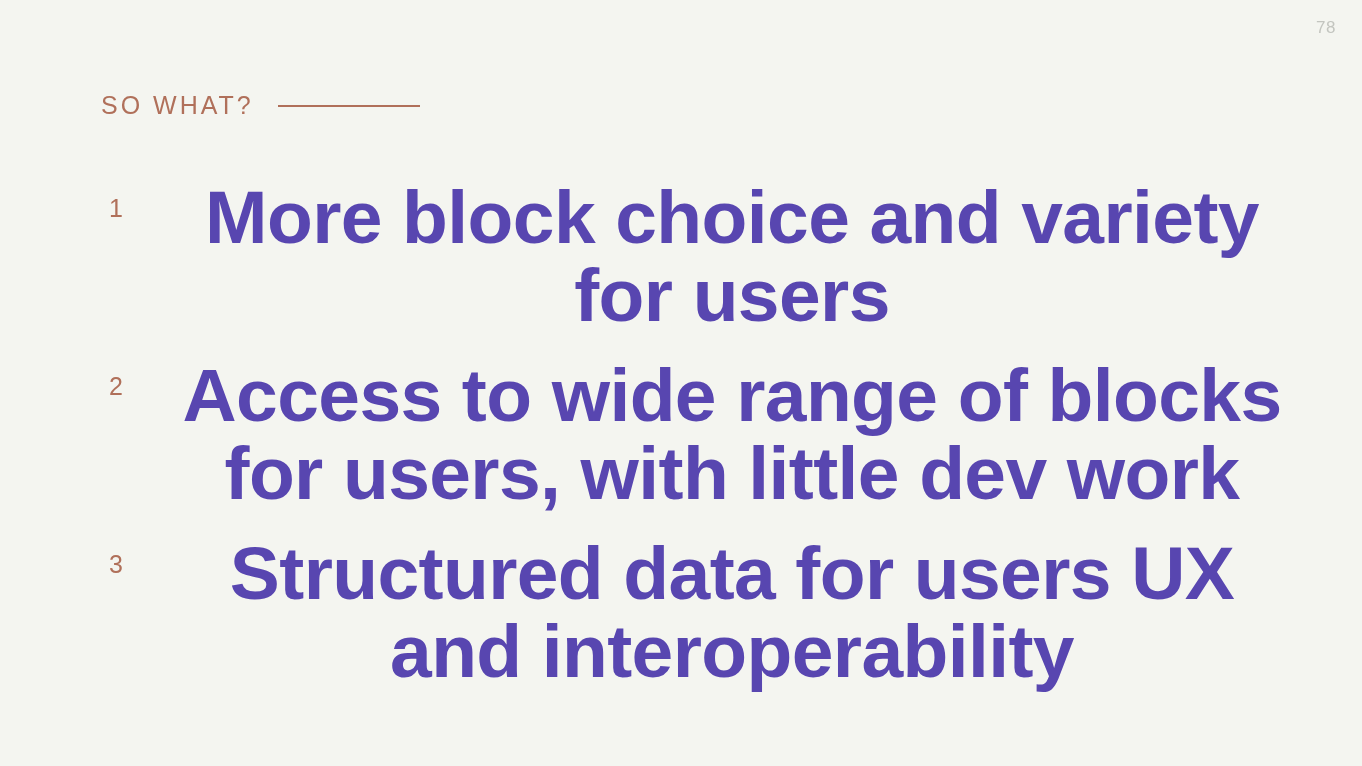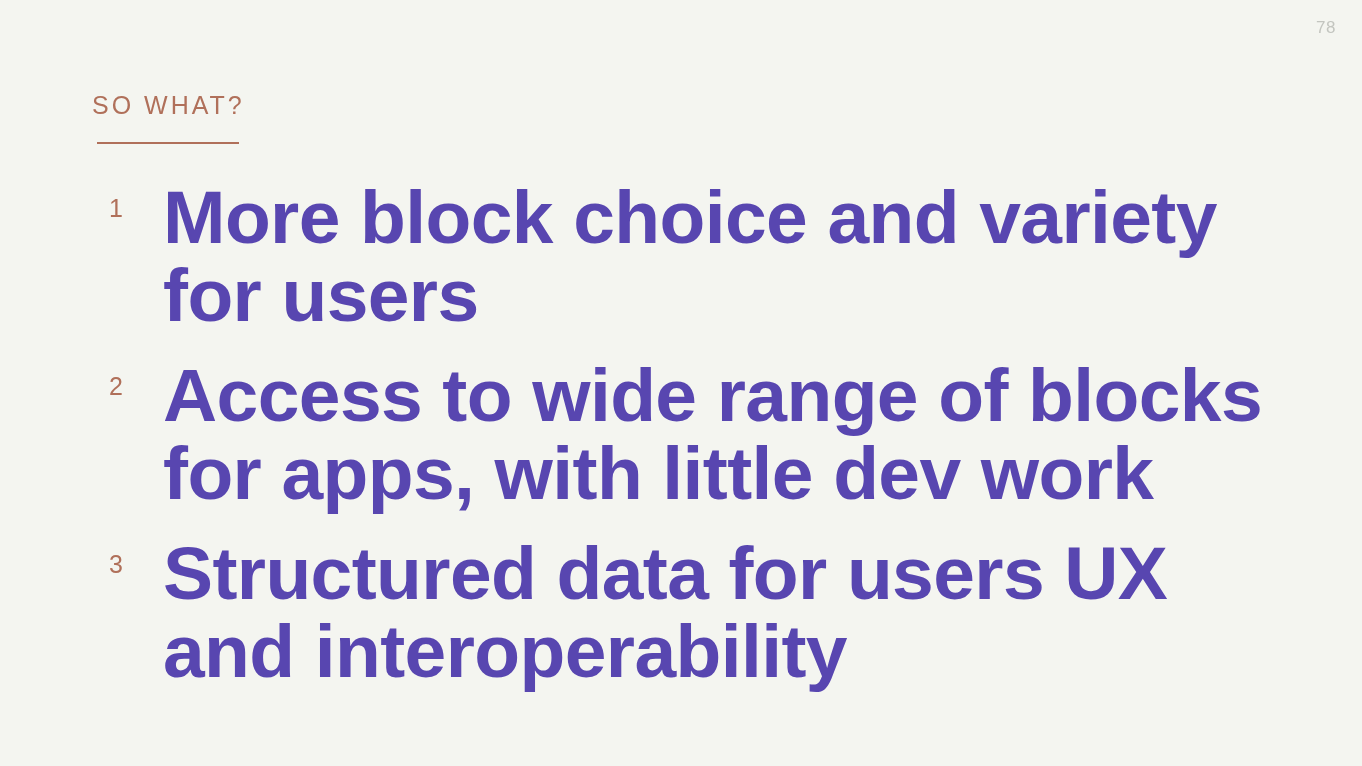--- a/index.html
+++ b/index.html
@@ -15,42 +15,42 @@
     font-family: "Liberation Sans", sans-serif;
     background: #f4f5f0;
   }
 
   .slide {
     position: relative;
     width: 1362px;
     height: 616px;
     background: #f4f5f0;
     box-sizing: border-box;
+    text-align: center;
   }
 
   
   .page-number {
     position: absolute;
     top: 18px;
     right: 26px;
     font-size: 17px;
     letter-spacing: 0.5px;
     color: #c3c5bf;
     font-family: "Liberation Sans", sans-serif;
   }
 
   
   .eyebrow {
     position: absolute;
-    left: 92px;
+    left: 101px;
     top: 93px;
     display: flex;
     align-items: center;
     gap: 24px;
-    flex-direction: column;
   }
 
   .eyebrow-label {
     font-size: 25px;
     letter-spacing: 3.0px;
     color: #b0705a;
     text-transform: uppercase;
     line-height: 1;
     white-space: nowrap;
     font-weight: 400;
@@ -118,21 +118,21 @@
 
     <div class="point">
       <div class="point-number">1</div>
       <div class="point-text">More block choice and variety
 for users</div>
     </div>
 
     <div class="point">
       <div class="point-number">2</div>
       <div class="point-text">Access to wide range of blocks
-for apps, with little dev work</div>
+for users, with little dev work</div>
     </div>
 
     <div class="point">
       <div class="point-number">3</div>
       <div class="point-text">Structured data for users UX
 and interoperability</div>
     </div>
 
   </div>
 

